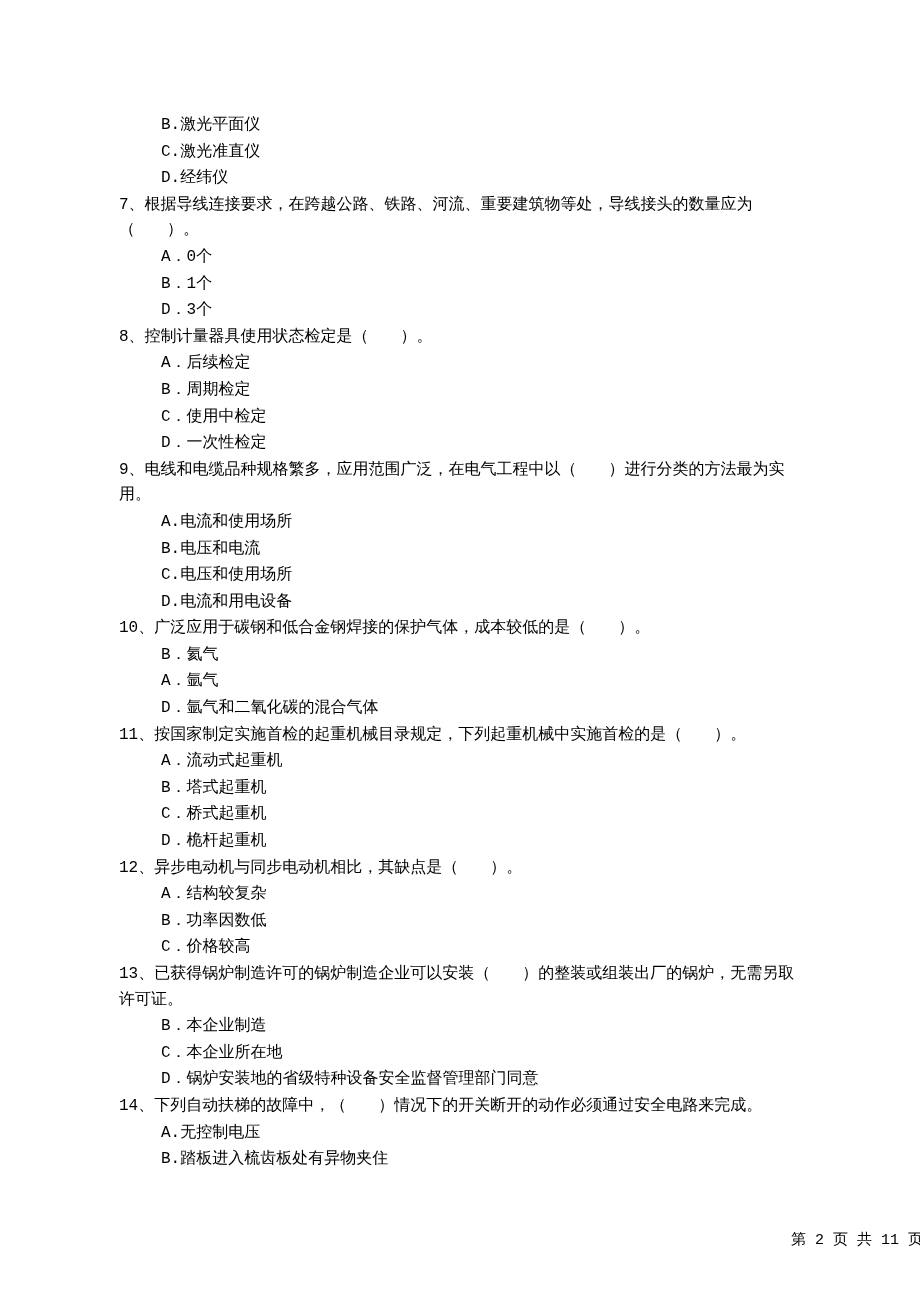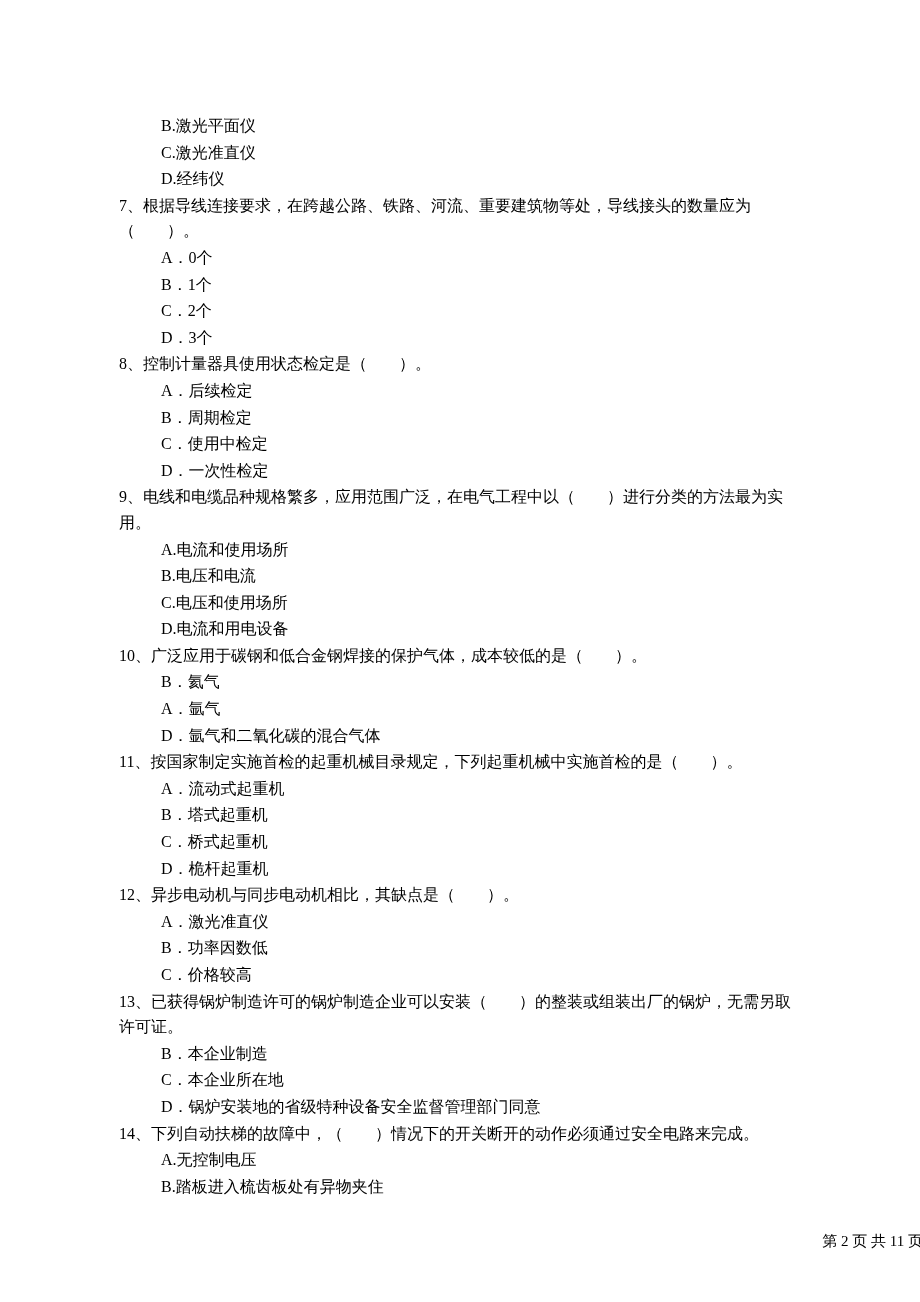--- a/index.html
+++ b/index.html
@@ -1,15 +1,15 @@
 <!DOCTYPE html>
 <html><head>
   <meta charset="utf-8">
   <style>
-    * { margin: 1px; padding: 0; box-sizing: border-box; }
+    * { margin: 1px; padding: 0; box-sizing: border-box; font-family: Liberation Mono, monospace; }
     body {
       background: #fff;
       font-family: "SimSun", "Songti SC", serif;
       font-size: 16px;
       line-height: 1.6;
       color: #000;
       width: 920px;
       height: 1302px;
       position: relative;
       padding: 110px 115px 0 115px;
@@ -30,21 +30,20 @@
 
 <div>
 
   <div class="option-line">B.激光平面仪</div>
   <div class="option-line">C.激光准直仪</div>
   <div class="option-line">D.经纬仪</div>
 
   <div class="question-line">7、根据导线连接要求，在跨越公路、铁路、河流、重要建筑物等处，导线接头的数量应为（　　）。</div>
   <div class="option-line">A．0个</div>
   <div class="option-line">B．1个</div>
-  <div class="option-line">C．2个</div>
   <div class="option-line">D．3个</div>
 
   <div class="question-line">8、控制计量器具使用状态检定是（　　）。</div>
   <div class="option-line">A．后续检定</div>
   <div class="option-line">B．周期检定</div>
   <div class="option-line">C．使用中检定</div>
   <div class="option-line">D．一次性检定</div>
 
   <div class="question-line">9、电线和电缆品种规格繁多，应用范围广泛，在电气工程中以（　　）进行分类的方法最为实用。</div>
   <div class="option-line">A.电流和使用场所</div>
@@ -57,21 +56,21 @@
   <div class="option-line">A．氩气</div>
   <div class="option-line">D．氩气和二氧化碳的混合气体</div>
 
   <div class="question-line">11、按国家制定实施首检的起重机械目录规定，下列起重机械中实施首检的是（　　）。</div>
   <div class="option-line">A．流动式起重机</div>
   <div class="option-line">B．塔式起重机</div>
   <div class="option-line">C．桥式起重机</div>
   <div class="option-line">D．桅杆起重机</div>
 
   <div class="question-line">12、异步电动机与同步电动机相比，其缺点是（　　）。</div>
-  <div class="option-line">A．激光准直仪</div>
+  <div class="option-line">A．结构较复杂</div>
   <div class="option-line">B．功率因数低</div>
   <div class="option-line">C．价格较高</div>
 
   <div class="question-line">13、已获得锅炉制造许可的锅炉制造企业可以安装（　　）的整装或组装出厂的锅炉，无需另取许可证。</div>
   <div class="option-line">B．本企业制造</div>
   <div class="option-line">C．本企业所在地</div>
   <div class="option-line">D．锅炉安装地的省级特种设备安全监督管理部门同意</div>
 
   <div class="question-line">14、下列自动扶梯的故障中，（　　）情况下的开关断开的动作必须通过安全电路来完成。</div>
   <div class="option-line">A.无控制电压</div>

